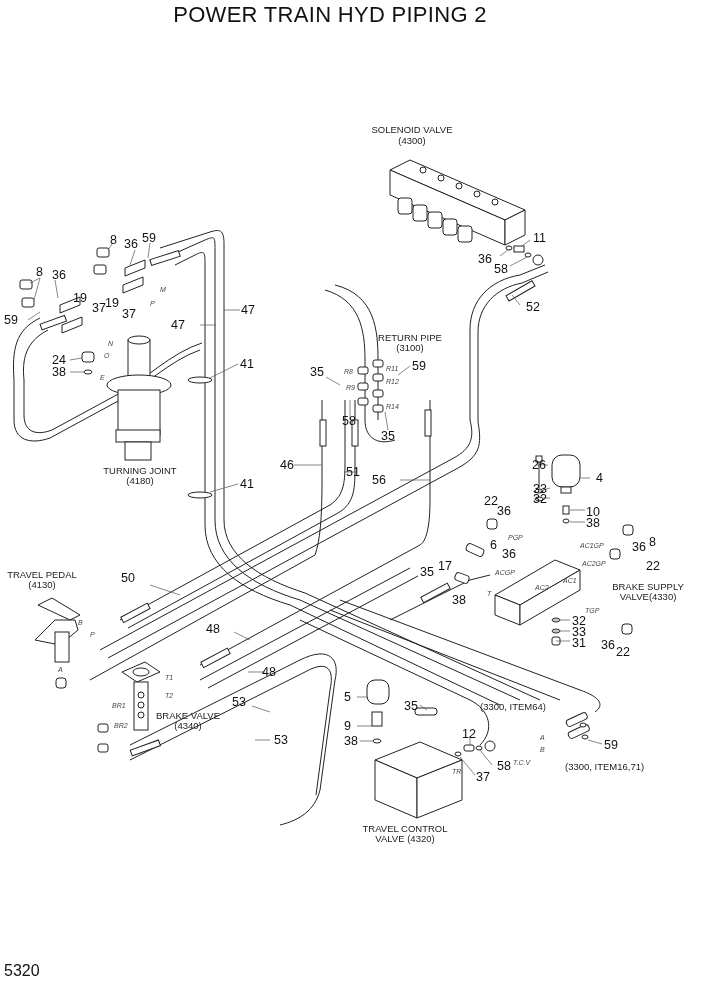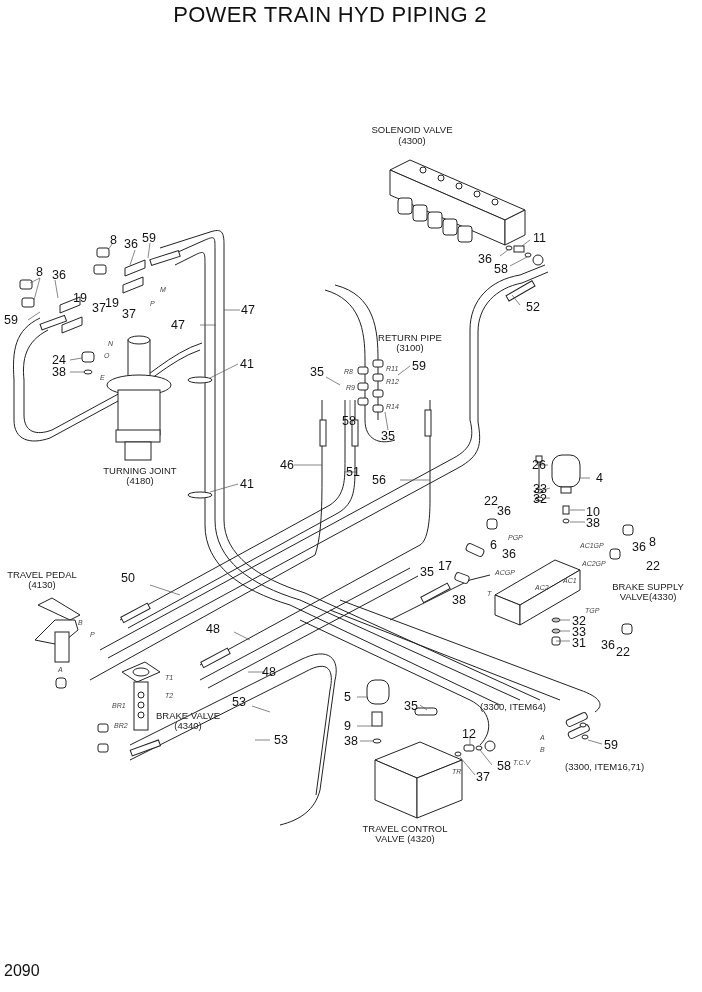--- a/index.html
+++ b/index.html
@@ -348,13 +348,13 @@
     <text class="lbl" x="344" y="730">9</text>
     <text class="lbl" x="344" y="745">38</text>
     <text class="lbl" x="404" y="710">35</text>
     <text class="lbl" x="462" y="738">12</text>
     <text class="lbl" x="497" y="770">58</text>
     <text class="lbl" x="476" y="781">37</text>
     <text class="lbl" x="604" y="749">59</text>
   </g>
 </svg>
 
-<div class="page-no">2090</div>
+<div class="page-no">5320</div>
 
 </body></html>

